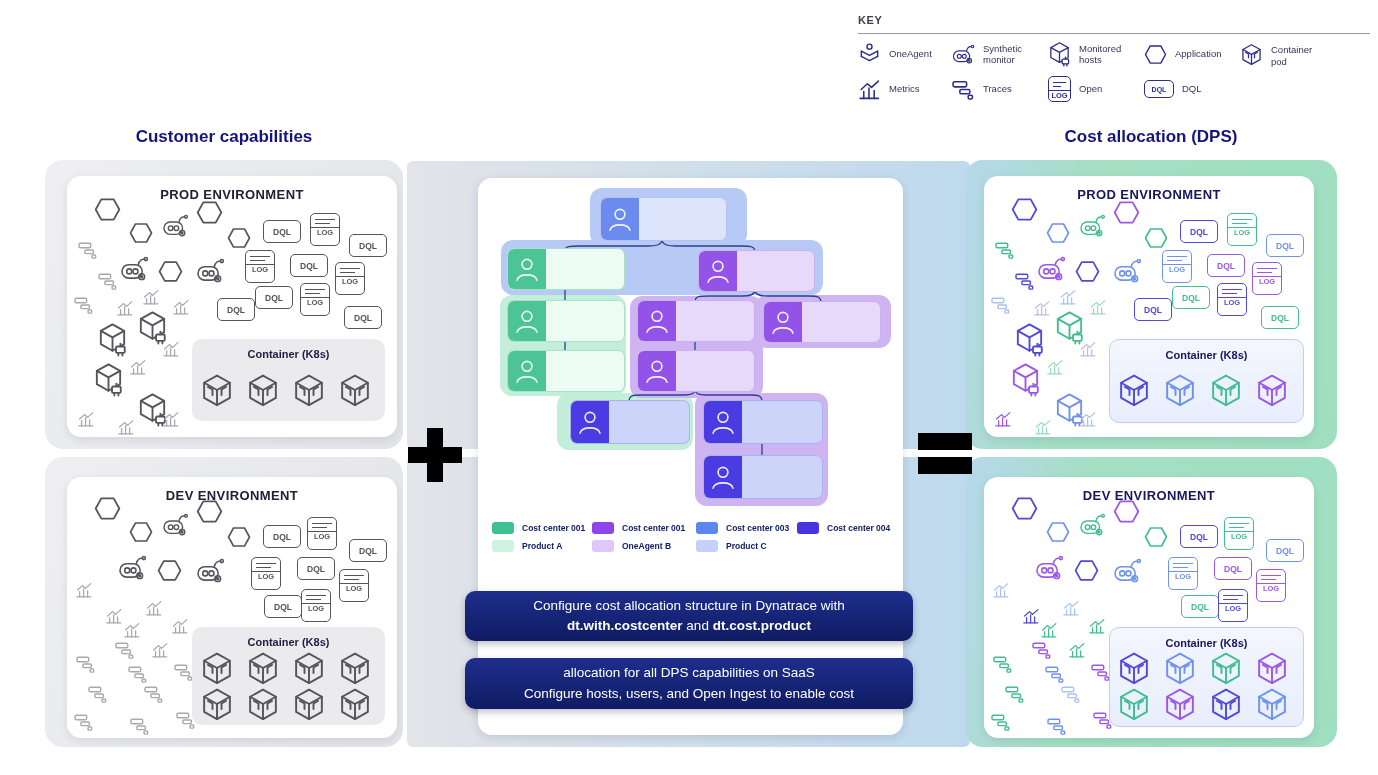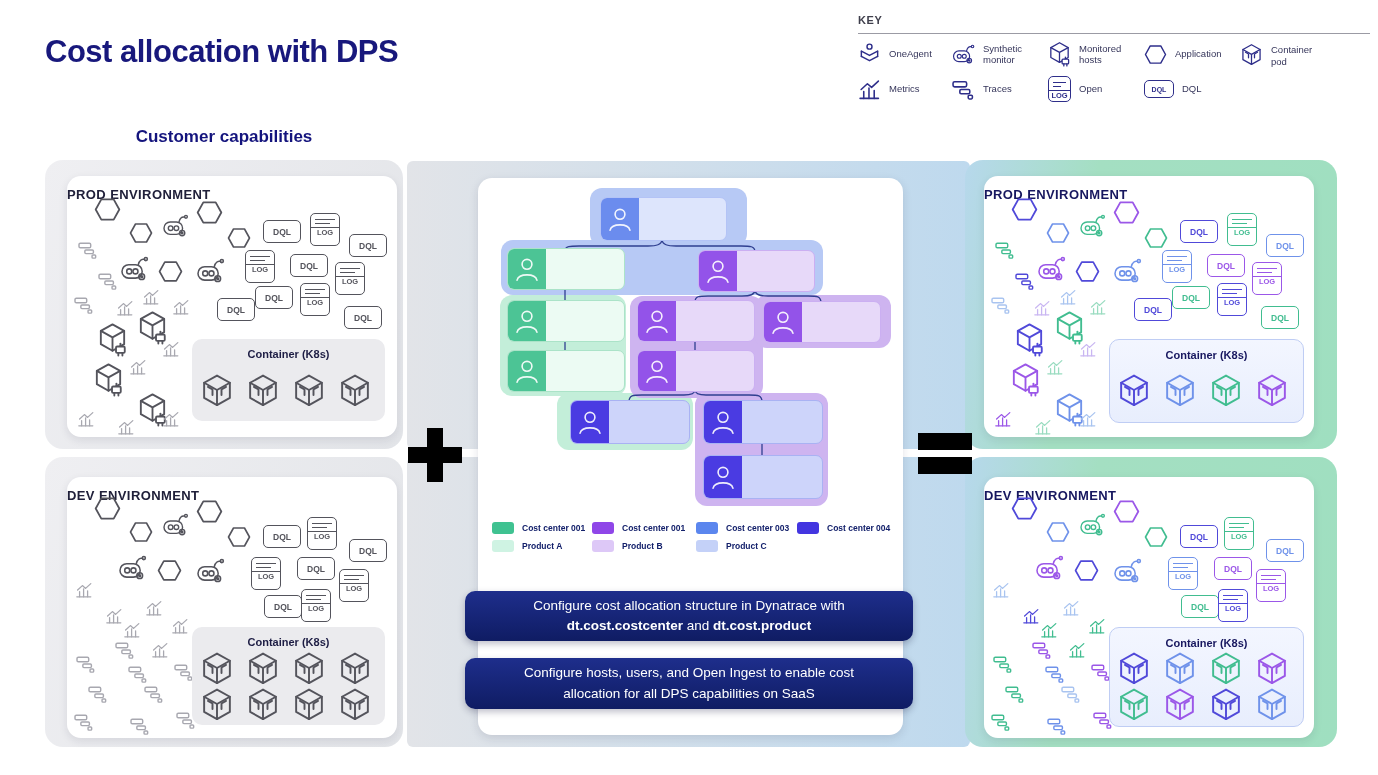--- a/index.html
+++ b/index.html
@@ -26,21 +26,21 @@
   #band-t{left:407px;top:161px;width:563px;height:288px;border-radius:6px;background:linear-gradient(90deg,#e2e4e8,#bed9ee)}
   #band-b{left:407px;top:457px;width:563px;height:290px;border-radius:6px;background:linear-gradient(90deg,#e2e4e8,#bed9ee)}
   #panel-rt{left:965px;top:160px;width:372px;height:289px;background:linear-gradient(100deg,#b7d8ec,#a4dfc2 32%,#9fdfc0)}
   #panel-rb{left:965px;top:457px;width:372px;height:290px;background:linear-gradient(100deg,#b7d8ec,#a4dfc2 32%,#9fdfc0)}
 
   
   .card{position:absolute;width:330px;height:261px;background:#fff;border-radius:14px;
         box-shadow:0 3px 8px rgba(30,30,60,.10)}
   #card-lp{left:67px;top:176px} #card-ld{left:67px;top:477px}
   #card-rp{left:984px;top:176px} #card-rd{left:984px;top:477px}
-  .card-title{position:absolute;top:11px;left:0;right:0;text-align:left;font-size:13px;font-weight:700;
+  .card-title{position:absolute;top:11px;left:0;right:0;text-align:center;font-size:13px;font-weight:700;
               letter-spacing:.4px;color:#20203a}
   .card.color .card-title{color:#17175f}
   .ic{position:absolute;line-height:0}
   .dqlbox{position:absolute;width:36px;height:21px;border:1.6px solid currentColor;border-radius:5px;
           display:flex;align-items:center;justify-content:center;font-size:8.5px;font-weight:700;background:rgba(255,255,255,.6)}
   .logbox{position:absolute;width:28px;height:31px;border:1.6px solid currentColor;border-radius:5px;
           background:rgba(255,255,255,.6)}
   .logbox i{display:block;height:0;border-top:1.4px solid currentColor}
   .logbox .l1{margin:5px 4px 0 4px}.logbox .l2{margin:3px 9px 0 4px}
   .logbox .logtxt{display:block;text-align:center;font-size:7.5px;font-weight:700;font-style:normal;margin-top:3px}
@@ -75,21 +75,20 @@
   #op-plus .h{position:absolute;left:0;top:19px;width:54px;height:16px;background:#000}
   #op-eq{position:absolute;left:918px;top:433px;width:54px;height:41px}
   #op-eq .b1{position:absolute;left:0;top:0;width:54px;height:17px;background:#000}
   #op-eq .b2{position:absolute;left:0;top:24px;width:54px;height:17px;background:#000}
 </style>
 </head>
 <body>
 
 <div class="page">
 
-  <div id="main-title">Cost allocation with DPS</div>
 
   <div id="key">
     <div id="key-label">KEY</div>
     <div id="key-rule"></div>
 
   <div class="key-item" style="left: 0px; top: 27px;">
         <div style="line-height: 0;"><svg viewBox="0 0 24 26" width="23" height="25" fill="none" stroke="#2e2e8a" stroke-width="1.5" stroke-linecap="round" stroke-linejoin="round">
             <circle cx="12" cy="4.8" r="2.6"></circle>
             <path d="M3.5,9.5 L12,14 L20.5,9.5"></path>
             <path d="M3.5,15 L12,19.5 L20.5,15"></path>
@@ -161,20 +160,21 @@
         </div>
         <div class="key-label">Open</div>
       </div>
       <div class="key-item" style="left: 286px; top: 62px;">
         <div class="dqlbox" style="color: rgb(46, 46, 138); position: relative; width: 28px; height: 16px; font-size: 7px;">DQL</div>
         <div class="key-label">DQL</div>
       </div>
     </div>
 
   <div class="hdr" id="hdr-l">Customer capabilities</div>
+  <div class="hdr" id="hdr-r">Cost allocation (DPS)</div>
 
   <div class="panel" id="panel-lt"></div>
   <div class="panel" id="panel-lb"></div>
   <div class="panel" id="band-t"></div>
   <div class="panel" id="band-b"></div>
   <div class="panel" id="panel-rt"></div>
   <div class="panel" id="panel-rb"></div>
 
   <div class="card gray" id="card-lp">
     <div class="card-title">PROD ENVIRONMENT</div>
@@ -1055,33 +1055,33 @@
         <div class="lg-lb" style="left: 44px; top: 345px;">Cost center 001</div>
         <div class="lg-sw" style="left: 114px; top: 344px; background: rgb(143, 70, 232);"></div>
         <div class="lg-lb" style="left: 144px; top: 345px;">Cost center 001</div>
         <div class="lg-sw" style="left: 218px; top: 344px; background: rgb(91, 134, 238);"></div>
         <div class="lg-lb" style="left: 248px; top: 345px;">Cost center 003</div>
         <div class="lg-sw" style="left: 319px; top: 344px; background: rgb(67, 53, 224);"></div>
         <div class="lg-lb" style="left: 349px; top: 345px;">Cost center 004</div>
         <div class="lg-sw" style="left: 14px; top: 362px; background: rgb(207, 243, 227);"></div>
         <div class="lg-lb" style="left: 44px; top: 363px;">Product A</div>
         <div class="lg-sw" style="left: 114px; top: 362px; background: rgb(221, 200, 247);"></div>
-        <div class="lg-lb" style="left: 144px; top: 363px;">Product B</div>
+        <div class="lg-lb" style="left: 144px; top: 363px;">OneAgent B</div>
         <div class="lg-sw" style="left: 218px; top: 362px; background: rgb(196, 209, 248);"></div>
         <div class="lg-lb" style="left: 248px; top: 363px;">Product C</div>
       </div>
   </div>
 
   <div class="banner" id="banner-0">
       <div class="banner-line"><span>Configure cost allocation structure in Dynatrace with</span></div>
-      <div class="banner-line"><b>dt.cost.costcenter</b><span> and </span><b>dt.cost.product</b></div>
+      <div class="banner-line"><b>dt.with.costcenter</b><span> and </span><b>dt.cost.product</b></div>
     </div>
   <div class="banner" id="banner-1">
+      <div class="banner-line"><span>allocation for all DPS capabilities on SaaS</span></div>
       <div class="banner-line"><span>Configure hosts, users, and Open Ingest to enable cost</span></div>
-      <div class="banner-line"><span>allocation for all DPS capabilities on SaaS</span></div>
     </div>
 
   <div id="op-plus">
       <div class="v"></div>
       <div class="h"></div>
     </div>
   <div id="op-eq">
       <div class="b1"></div>
       <div class="b2"></div>
     </div>

